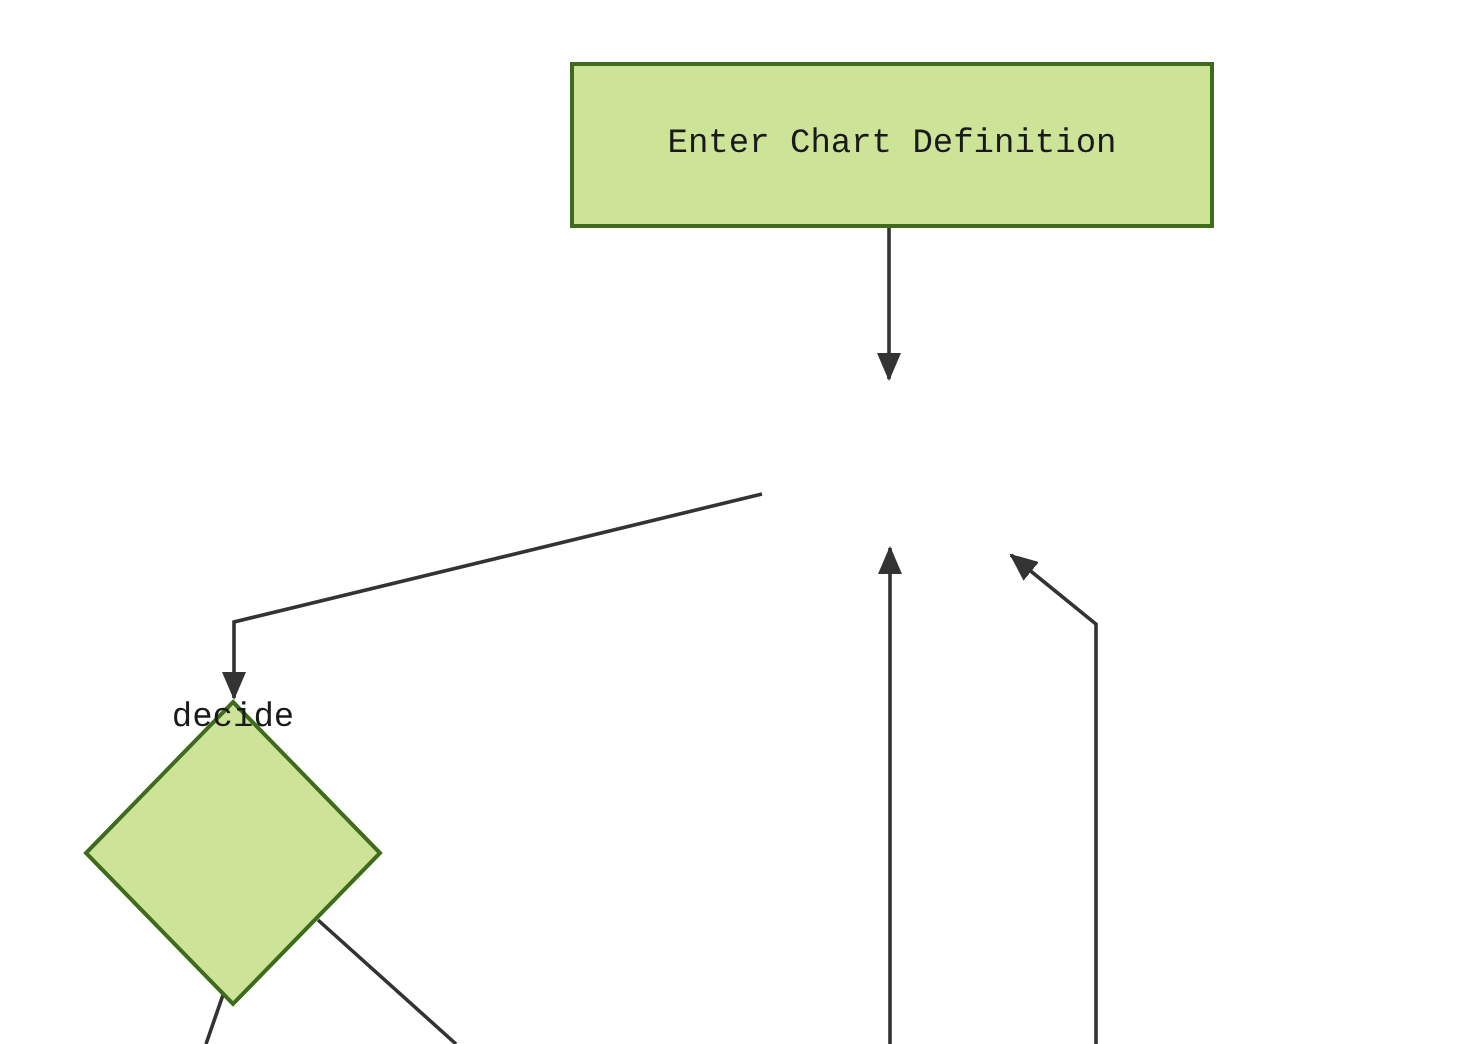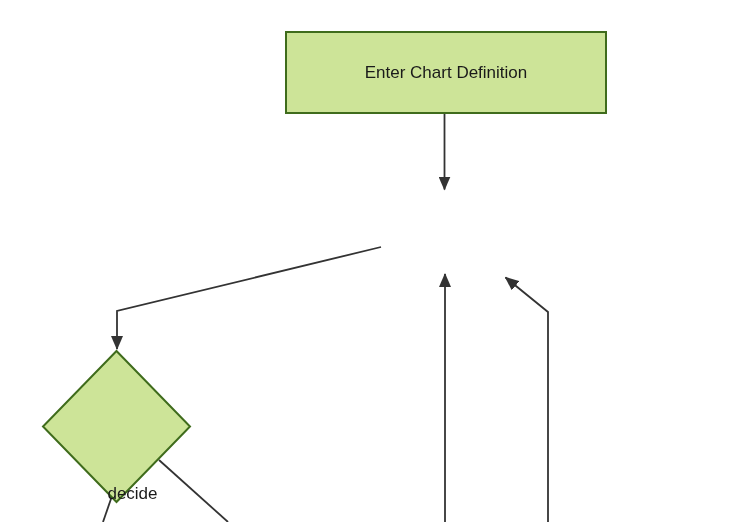--- a/index.html
+++ b/index.html
@@ -9,21 +9,21 @@
   body {
     width: 740px;
     height: 522px;
     background: var(--background, #ffffff);
     overflow: hidden;
   }
   .canvas {
     position: relative;
     width: 588px;
     height: 522px;
-    font-family: Liberation Sans, sans-serif;
+    font-family: Liberation Mono, monospace;
     background: var(--background, #ffffff);
   }
   svg.diagram-layer {
     position: absolute;
     left: 0;
     top: 0;
     width: 740px;
     height: 522px;
   }
   .edge {
@@ -61,26 +61,26 @@
   }
   .node-preview {
     left: 381px;
     top: 191px;
     width: 127px;
     height: 80px;
     border-radius: 10px;
   }
   .diamond-label-box {
     position: absolute;
-    left: 59px;
+    left: 43px;
     top: 351px;
     width: 147px;
     height: 151px;
     display: flex;
-    align-items: flex-end;
+    align-items: flex-start;
     justify-content: center;
     color: var(--text, #1a1a1a);
     font-size: 17px;
     line-height: 1;
     white-space: nowrap;
     pointer-events: none;
   }
 </style>
 </head>
 <body>

